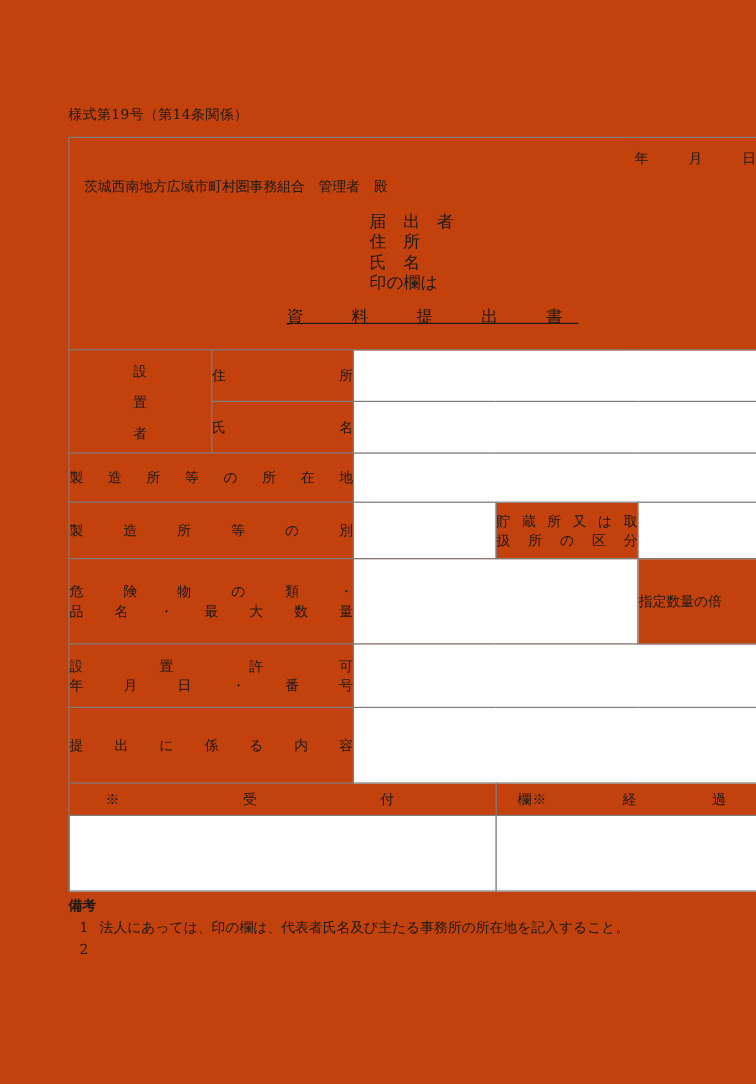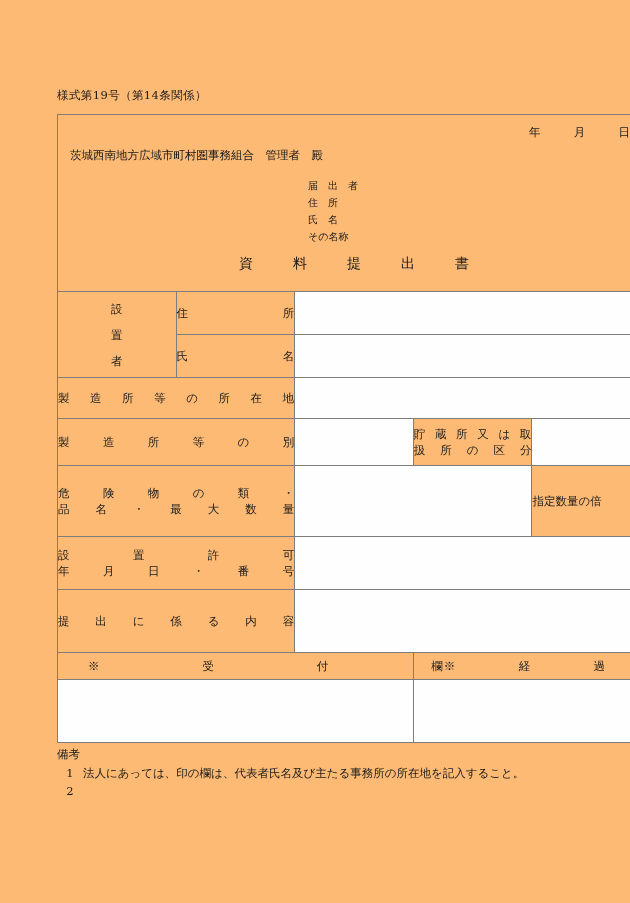--- a/index.html
+++ b/index.html
@@ -13,21 +13,21 @@
     height: 903px;
     position: relative;
     font-family: "DejaVu Serif", "Liberation Serif", serif;
     color: #1a1a1a;
     overflow: hidden;
   }
 
   .page {
     position: absolute;
     inset: 0;
-    background: #fdba74;
+    background: #c2410c;
   }
 
   
   .form-number {
     position: absolute;
     left: 57px;
     top: 88px;
     font-size: 11.5px;
     letter-spacing: 0.4px;
     white-space: nowrap;
@@ -72,34 +72,34 @@
     left: 12px;
     top: 33px;
     font-size: 11.5px;
     white-space: nowrap;
     font-family: Liberation Mono, monospace;
   }
   .submitter {
     position: absolute;
     left: 250px;
     top: 62px;
-    font-size: 10px;
+    font-size: 14px;
     line-height: 17px;
   }
   .submitter div { white-space: nowrap; }
   .doc-title {
     position: absolute;
     left: 0;
     right: 0;
     top: 140px;
     text-align: center;
     font-size: 14px;
     white-space: nowrap;
   }
-  .doc-title span { letter-spacing: 13px; padding-left: 13px; }
+  .doc-title span { letter-spacing: 13px; padding-left: 13px; text-decoration: underline; }
 
   
   .lbl {
     width: 158px;
     padding: 0 12px;
     font-size: 11.5px;
     white-space: nowrap;
   }
   
   .spread {
@@ -157,21 +157,21 @@
   .sect-body { height: 62px; }
 
   
   .remarks {
     position: absolute;
     left: 57px;
     top: 745px;
     font-size: 11.5px;
     line-height: 18px;
   }
-  .remarks .rtitle { margin-bottom: 1px; }
+  .remarks .rtitle { margin-bottom: 1px; font-weight: bold; }
   .remarks .ritem {
     display: flex;
     white-space: nowrap;
   }
   .remarks .rnum {
     display: inline-block;
     width: 26px;
     text-align: center;
     flex: none;
   }
@@ -194,21 +194,21 @@
             <span class="sp"></span>
             <span>月</span>
             <span class="sp"></span>
             <span>日</span>
           </div>
           <div class="addressee">茨城西南地方広域市町村圏事務組合　管理者　殿</div>
           <div class="submitter">
             <div>届　出　者</div>
             <div>住　所</div>
             <div>氏　名</div>
-            <div>その名称</div>
+            <div>印の欄は</div>
           </div>
           <div class="doc-title">
             <span>資　料　提　出　書</span>
           </div>
         </div>
       </td>
     </tr>
 
     <tr>
       <td class="vert-lbl" rowspan="2">

